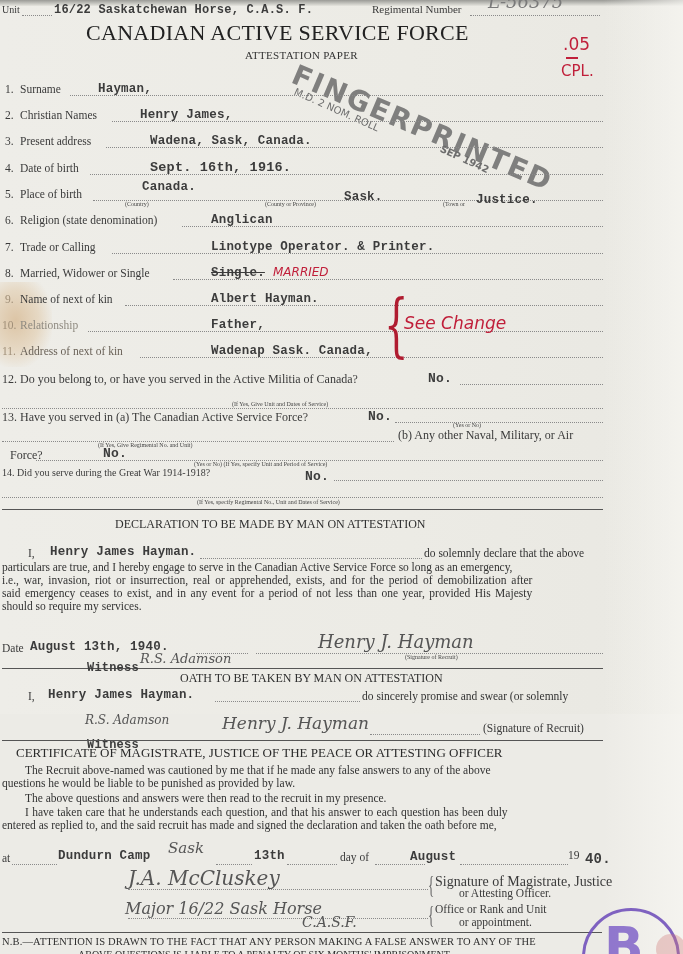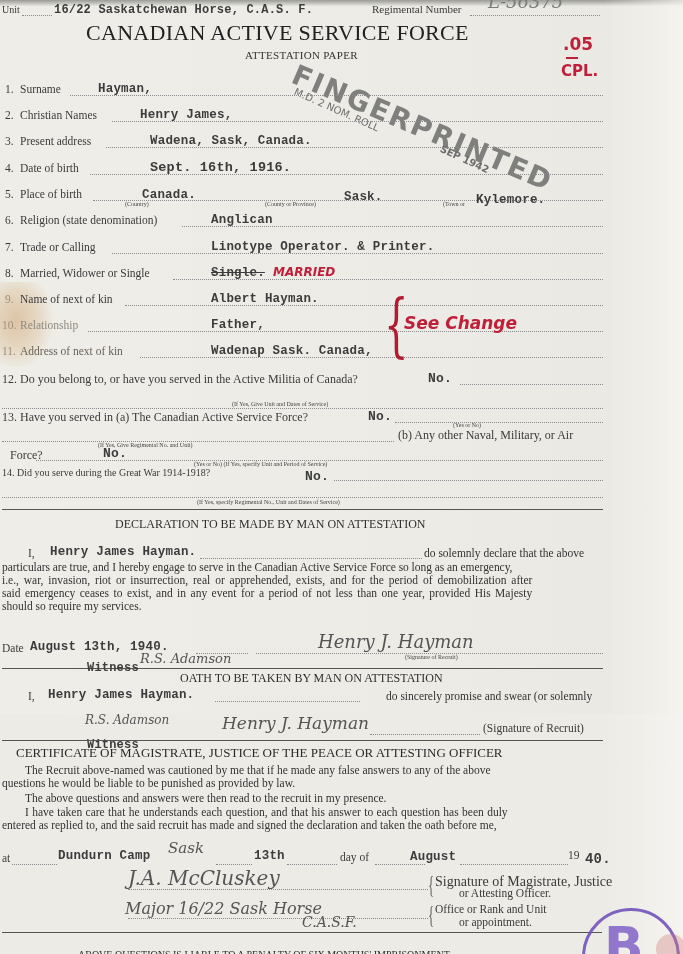--- a/index.html
+++ b/index.html
@@ -18,21 +18,21 @@
   .stain { position:absolute; left:0; top:282px; width:52px; height:85px;
     background: radial-gradient(ellipse at 30% 45%, rgba(214,183,143,0.75) 0%, rgba(222,196,160,0.5) 45%, rgba(236,235,230,0) 75%); }
 
   .abs { position:absolute; white-space:nowrap; }
   .lbl { font-size:11.5px; color:#3a3a3a; }
   .typed { font-family:"Liberation Mono", "DejaVu Sans Mono", monospace; font-weight:bold; font-size:12.5px; color:#3c3c3c; letter-spacing:0.2px; }
   .dots { position:absolute; height:0; border-bottom:1px dotted #8a8a8a; }
   .rule { position:absolute; height:0; border-bottom:1.5px solid #555; }
   .tiny { font-size:6px; color:#444; }
   .para { font-size:11.5px; line-height:13px; color:#333; position:absolute; white-space:nowrap; }
-  .hand-red { font-family:"DejaVu Sans", sans-serif; color:#c01f3a; font-style:italic;font-weight:bold; }
+  .hand-red { font-family:"DejaVu Sans", sans-serif; color:#c01f3a; font-style:italic; }
   .hand-pencil { font-family:"DejaVu Serif", serif; font-style:italic; color:#666; }
   .stamp { font-family:"DejaVu Sans", sans-serif; color:#6a6a6a; font-weight:bold; }
 </style>
 </head>
 <body>
 
 <div class="paper">
   <div class="topshadow"></div>
   <div class="rightstrip"></div>
   <div class="stain"></div>
@@ -77,26 +77,26 @@
     <span class="abs lbl" style="left:5px;top:162px;">4.</span>
     <span class="abs lbl" style="left:20px;top:162px;">Date of birth</span>
     <div class="dots" style="left:90px;top:174px;width:513px;"></div>
     <span class="abs typed" style="left:150px;top:160px;font-size:13.5px;">Sept. 16th, 1916.</span>
   </div>
 
   <div>
     <span class="abs lbl" style="left:5px;top:188px;">5.</span>
     <span class="abs lbl" style="left:20px;top:188px;">Place of birth</span>
     <div class="dots" style="left:93px;top:200px;width:510px;"></div>
-    <span class="abs typed" style="left:142px;top:188px;">Canada.</span>
+    <span class="abs typed" style="left:142px;top:180px;">Canada.</span>
     <span class="abs tiny" style="left:125px;top:201px;">(Country)</span>
     <span class="abs tiny" style="left:265px;top:201px;">(County or Province)</span>
     <span class="abs typed" style="left:344px;top:190px;">Sask.</span>
     <span class="abs tiny" style="left:443px;top:201px;">(Town or</span>
-    <span class="abs typed" style="left:476px;top:193px;">Kylemore.</span>
+    <span class="abs typed" style="left:476px;top:193px;">Justice.</span>
   </div>
 
   <div>
     <span class="abs lbl" style="left:5px;top:214px;">6.</span>
     <span class="abs lbl" style="left:20px;top:214px;">Religion (state denomination)</span>
     <div class="dots" style="left:182px;top:226px;width:421px;"></div>
     <span class="abs typed" style="left:211px;top:213px;">Anglican</span>
   </div>
   <div>
     <span class="abs lbl" style="left:5px;top:241px;">7.</span>
@@ -179,21 +179,21 @@
   <span class="abs hand-pencil" style="left:318px;top:631px;font-size:18px;color:#555;">Henry J. Hayman</span>
   <span class="abs tiny" style="left:405px;top:654px;">(Signature of Recruit)</span>
   <div class="rule" style="left:2px;top:668px;width:601px;border-bottom-width:1px;"></div>
   <span class="abs typed" style="left:87px;top:661px;font-size:12px;">Witness</span>
   <span class="abs hand-pencil" style="left:140px;top:651px;font-size:13px;color:#555;">R.S. Adamson</span>
 
   <div class="abs" style="left:180px;top:671px;font-size:12px;color:#2e2e2e;">OATH TO BE TAKEN BY MAN ON ATTESTATION</div>
   <span class="abs lbl" style="left:28px;top:690px;">I,</span>
   <span class="abs typed" style="left:48px;top:688px;">Henry James Hayman.</span>
   <div class="dots" style="left:215px;top:701px;width:145px;"></div>
-  <span class="para" style="left:362px;top:690px;margin-left:24px;">do sincerely promise and swear (or solemnly</span>
+  <span class="para" style="left:362px;top:690px;">do sincerely promise and swear (or solemnly</span>
   <span class="abs hand-pencil" style="left:85px;top:713px;font-size:12px;color:#555;">R.S. Adamson</span>
   <span class="abs hand-pencil" style="left:222px;top:713px;font-size:17px;color:#555;">Henry J. Hayman</span>
   <div class="dots" style="left:370px;top:734px;width:110px;"></div>
   <span class="abs lbl" style="left:483px;top:722px;font-size:11.5px;">(Signature of Recruit)</span>
   <span class="abs typed" style="left:87px;top:738px;font-size:12px;">Witness</span>
   <div class="rule" style="left:2px;top:740px;width:601px;border-bottom-width:1px;"></div>
 
   <div class="abs" style="left:16px;top:745px;font-size:13px;color:#2a2a2a;">CERTIFICATE OF MAGISTRATE, JUSTICE OF THE PEACE OR ATTESTING OFFICER</div>
   <span class="para" style="left:25px;top:764px;">The Recruit above-named was cautioned by me that if he made any false answers to any of the above</span>
   <span class="para" style="left:2px;top:777px;">questions he would be liable to be punished as provided by law.</span>
@@ -222,18 +222,19 @@
   <span class="abs lbl" style="left:459px;top:887px;font-size:11.5px;">or Attesting Officer.</span>
 
   <span class="abs hand-pencil" style="left:125px;top:899px;font-size:16px;color:#555;">Major 16/22 Sask Horse</span>
   <div class="dots" style="left:128px;top:918px;width:300px;"></div>
   <span class="abs hand-pencil" style="left:302px;top:914px;font-size:14px;color:#555;">C.A.S.F.</span>
   <div class="abs" style="left:428px;top:902px;font-size:26px;line-height:26px;color:#666;transform:scaleX(0.5);transform-origin:left top;">{</div>
   <span class="abs lbl" style="left:435px;top:903px;font-size:11.5px;">Office or Rank and Unit</span>
   <span class="abs lbl" style="left:459px;top:916px;font-size:11.5px;">or appointment.</span>
   <div class="rule" style="left:2px;top:932px;width:600px;border-bottom-width:1px;"></div>
 
+  <span class="abs" style="left:2px;top:936px;font-size:10.5px;color:#2e2e2e;letter-spacing:0.15px;">N.B.—ATTENTION IS DRAWN TO THE FACT THAT ANY PERSON MAKING A FALSE ANSWER TO ANY OF THE</span>
   <span class="abs" style="left:78px;top:949px;font-size:10px;color:#2e2e2e;">ABOVE QUESTIONS IS LIABLE TO A PENALTY OF SIX MONTHS' IMPRISONMENT.</span>
 
   <div class="abs" style="left:582px;top:908px;width:92px;height:92px;border:3px solid #6b49b8;border-radius:50%;opacity:0.85;"></div>
   <div class="abs" style="left:604px;top:916px;font-size:52px;font-family:'DejaVu Sans',sans-serif;font-weight:bold;color:#7a5bc7;opacity:0.8;">B</div>
   <div class="abs" style="left:656px;top:934px;width:30px;height:30px;border-radius:50%;background:rgba(210,120,120,0.35);"></div>
 </div>
 
 </body></html>

